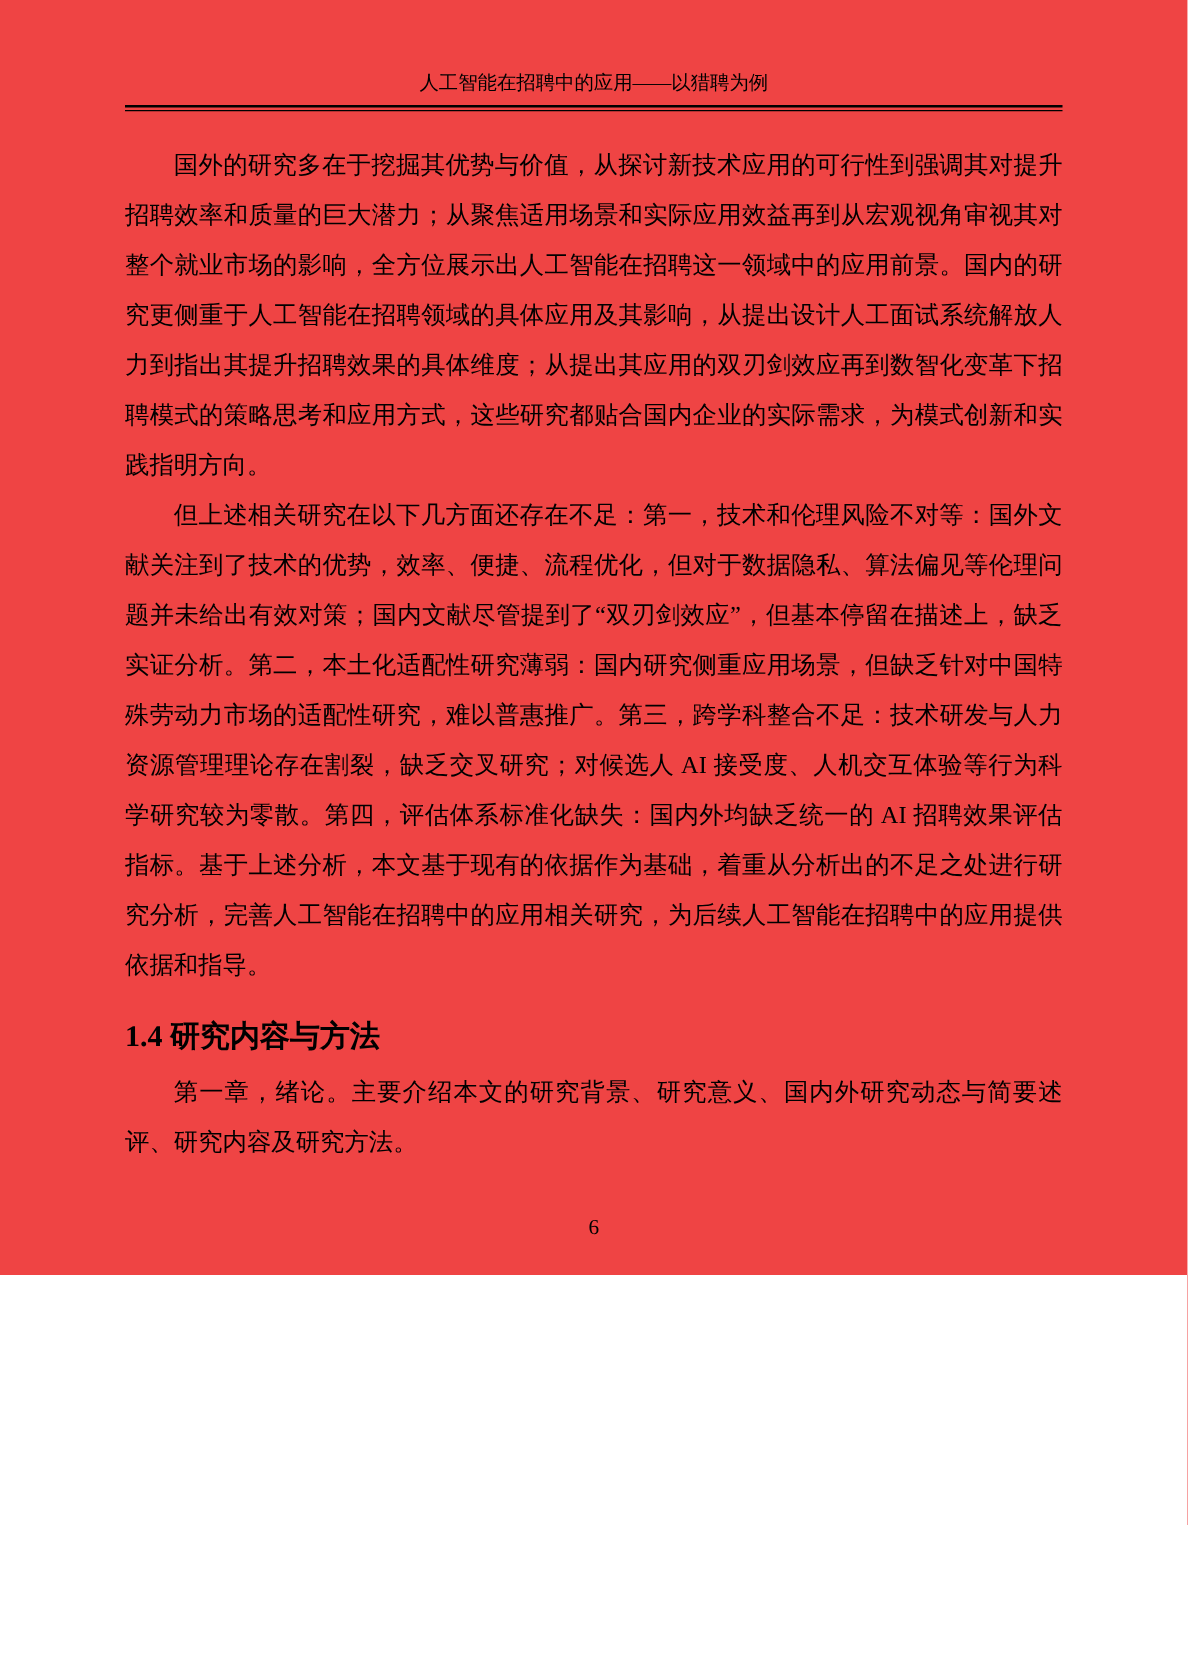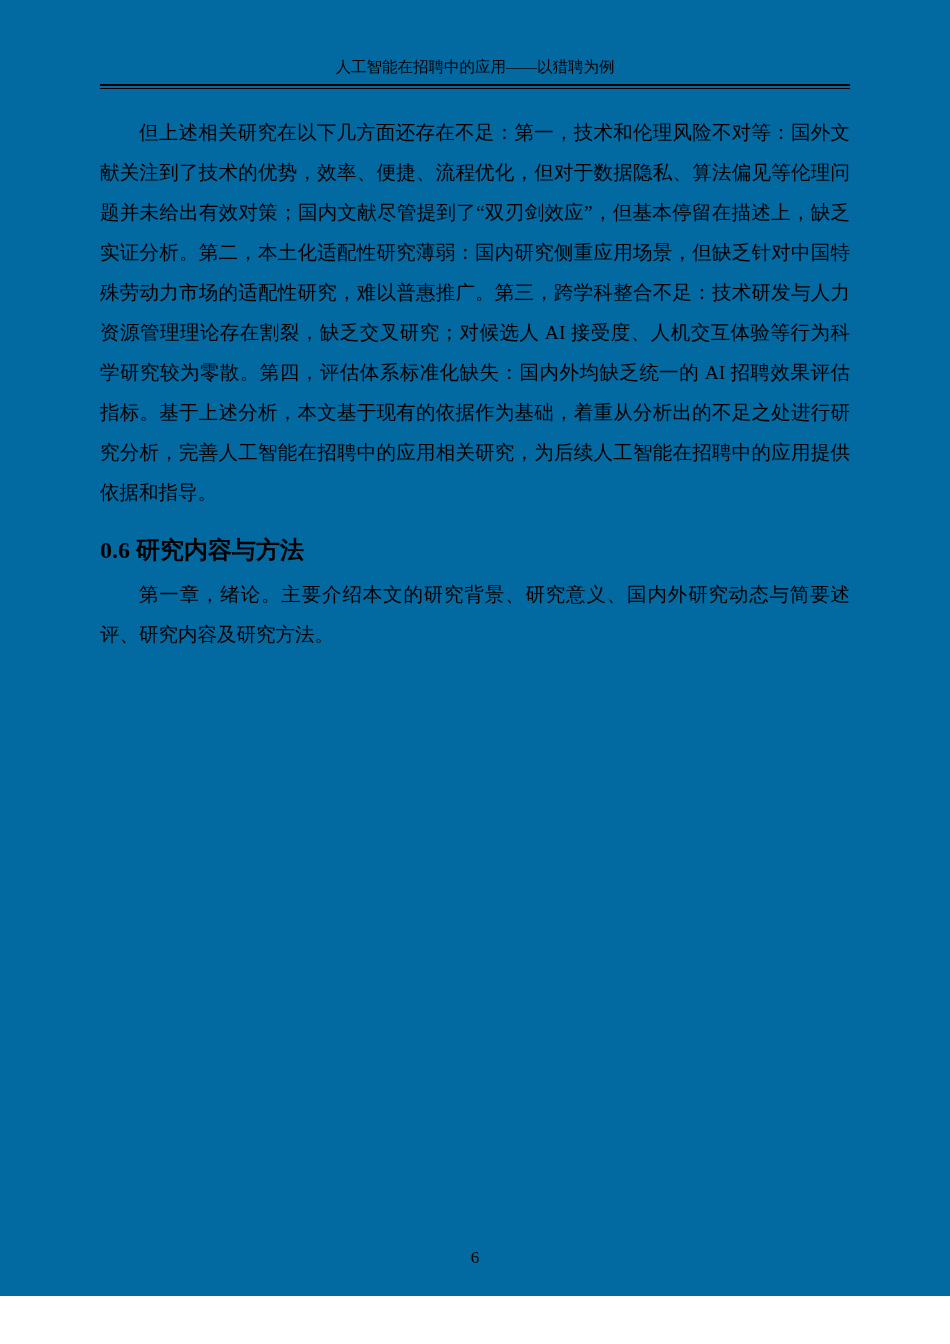--- a/index.html
+++ b/index.html
@@ -7,22 +7,22 @@
     padding: 0;
     background: #ffffff;
   }
   body {
     font-family: "Liberation Serif", "DejaVu Serif", serif;
     color: #000000;
   }
   .page {
     position: relative;
     width: 950px;
-    height: 1296px;
-    background: #0369a1;
+    height: 1020px;
+    background: #ef4444;
     box-sizing: border-box;
     overflow: hidden;
   }
   .content {
     position: absolute;
     left: 100px;
     right: 100px;
     top: 56px;
     bottom: 60px;
   }
@@ -86,23 +86,24 @@
 <div class="page">
   <div class="content">
 
     <div class="header-block">
       <div class="header">人工智能在招聘中的应用——以猎聘为例</div>
       <div class="header-rule-thick"></div>
       <div class="header-rule-thin"></div>
     </div>
 
     <div class="body-text">
+      <p class="indent">国外的研究多在于挖掘其优势与价值，从探讨新技术应用的可行性到强调其对提升招聘效率和质量的巨大潜力；从聚焦适用场景和实际应用效益再到从宏观视角审视其对整个就业市场的影响，全方位展示出人工智能在招聘这一领域中的应用前景。国内的研究更侧重于人工智能在招聘领域的具体应用及其影响，从提出设计人工面试系统解放人力到指出其提升招聘效果的具体维度；从提出其应用的双刃剑效应再到数智化变革下招聘模式的策略思考和应用方式，这些研究都贴合国内企业的实际需求，为模式创新和实践指明方向。</p>
       <p class="indent">但上述相关研究在以下几方面还存在不足：第一，技术和伦理风险不对等：国外文献关注到了技术的优势，效率、便捷、流程优化，但对于数据隐私、算法偏见等伦理问题并未给出有效对策；国内文献尽管提到了“双刃剑效应”，但基本停留在描述上，缺乏实证分析。第二，本土化适配性研究薄弱：国内研究侧重应用场景，但缺乏针对中国特殊劳动力市场的适配性研究，难以普惠推广。第三，跨学科整合不足：技术研发与人力资源管理理论存在割裂，缺乏交叉研究；对候选人 AI 接受度、人机交互体验等行为科学研究较为零散。第四，评估体系标准化缺失：国内外均缺乏统一的 AI 招聘效果评估指标。基于上述分析，本文基于现有的依据作为基础，着重从分析出的不足之处进行研究分析，完善人工智能在招聘中的应用相关研究，为后续人工智能在招聘中的应用提供依据和指导。</p>
 
-      <p class="h2">0.6 研究内容与方法</p>
+      <p class="h2">1.4 研究内容与方法</p>
 
       <p class="indent">第一章，绪论。主要介绍本文的研究背景、研究意义、国内外研究动态与简要述评、研究内容及研究方法。</p>
 
     </div>
 
   </div>
   <div class="page-number">6</div>
 </div>
 
 </body></html>

